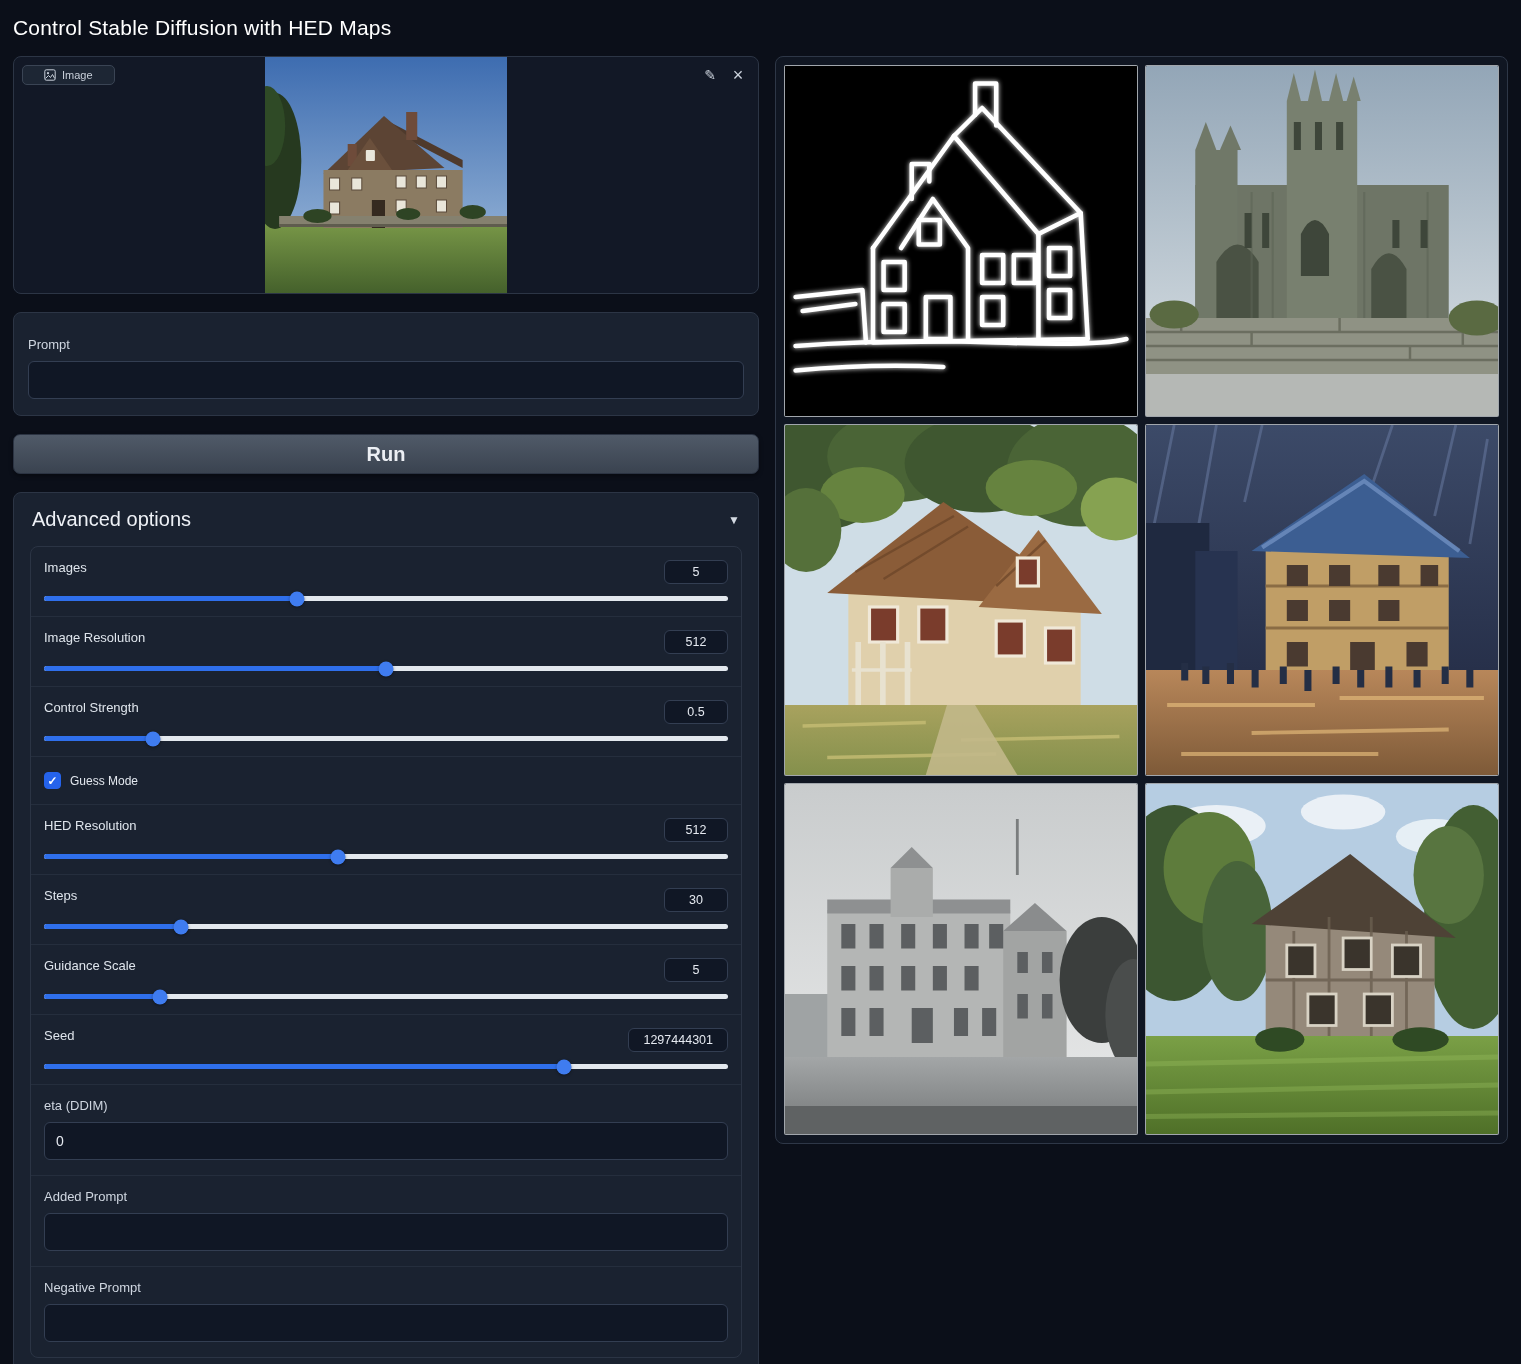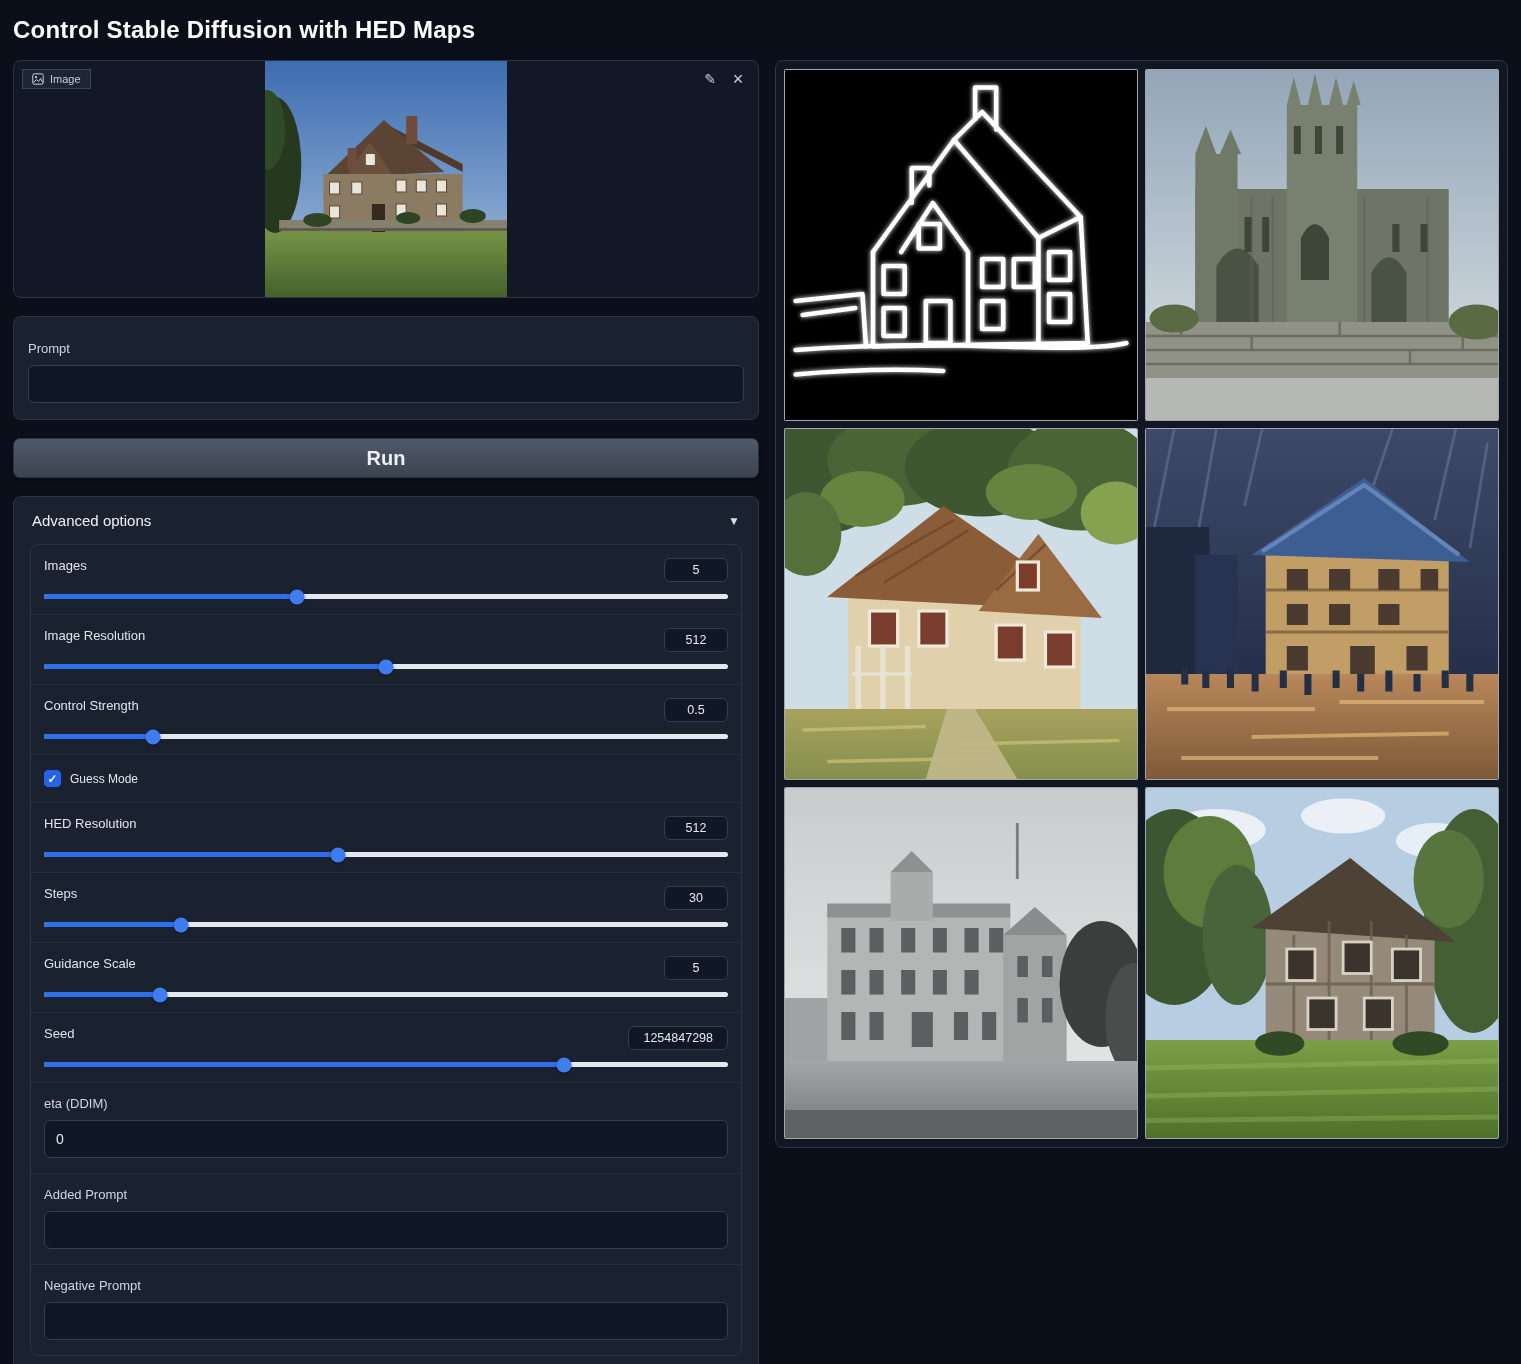--- a/index.html
+++ b/index.html
@@ -4,38 +4,38 @@
 <style>
   * { box-sizing: border-box; margin: 0; padding: 0; }
   html, body { background: #0b0f19; }
   body {
     font-family: "Liberation Sans", sans-serif;
     color: #e8ecf2;
     width: 1521px;
     min-height: 1364px;
   }
   .app { padding: 10px 13px 16px; }
-  .page-title { font-size: 24px; font-weight: 700; color: #ffffff; margin: 6px 0 16px; letter-spacing: .2px; }
+  .page-title { font-size: 21px; font-weight: 400; color: #ffffff; margin: 6px 0 16px; letter-spacing: .2px; }
   .layout { display: flex; gap: 16px; align-items: flex-start; }
   .left-col { width: 746px; flex: 0 0 746px; display: flex; flex-direction: column; gap: 18px; }
   .right-col { flex: 1; }
 
   .block {
     background: #1a2230;
     border: 1px solid #2c3545;
     border-radius: 8px;
   }
 
   
   .image-block { position: relative; height: 238px; background: #121826; display: flex; align-items: center; justify-content: center; overflow: hidden; }
   .image-tag {
     position: absolute; top: 8px; left: 8px; z-index: 3;
     display: flex; align-items: flex-start; gap: 6px;
-    background: #1d2634; border: 1px solid #3a4454; border-radius: 0;
-    padding: 3px 9px; font-size: 11px; color: #c8cfd9; cursor: pointer;
+    background: #1d2634; border: 1px solid #3a4454; border-radius: 5px;
+    padding: 3px 21px; font-size: 11px; color: #c8cfd9; cursor: pointer;
   }
   .image-tools { position: absolute; top: 6px; right: 8px; z-index: 3; display: flex; gap: 4px; }
   .icon-btn {
     background: transparent; border: none; color: #cdd4de; font-size: 14px;
     width: 24px; height: 24px; line-height: 24px; text-align: center; cursor: pointer; border-radius: 4px;
   }
   .icon-btn.close { font-size: 18px; }
   .preview-img { height: 238px; width: 242px; display: block; }
 
   
@@ -54,21 +54,21 @@
     border: 1px solid #2b3342; color: #eceff4; font-size: 20px; font-weight: 700;
     font-family: "Liberation Sans", sans-serif;
     box-shadow: 0 2px 4px rgba(0,0,0,.35);
   }
 
   
   .accordion-header {
     display: flex; align-items: center; justify-content: space-between;
     padding: 15px 18px 13px; cursor: pointer;
   }
-  .accordion-title { font-size: 15px; color: #eef1f6; }
+  .accordion-title { font-size: 20px; color: #eef1f6; }
   .caret { font-size: 12px; color: #d4dae2; }
   .form-group { margin: 2px 16px 16px; border: 1px solid #2b3444; border-radius: 8px; overflow: hidden; }
   .ctrl-row { padding: 13px 13px 15px; border-bottom: 1px solid #252e3d; }
   .ctrl-row:last-child { border-bottom: none; }
   .slider-head { display: flex; justify-content: space-between; margin-bottom: 12px; }
   .ctrl-label { font-size: 13px; color: #dfe5ec; }
   .num-box {
     min-width: 64px; padding: 4px 14px; text-align: center;
     background: #101725; border: 1px solid #333e52; border-radius: 6px;
     font-size: 12.5px; color: #e5e9f0; cursor: text;
@@ -247,21 +247,21 @@
             </div>
             <div class="slider-track">
               <div class="slider-fill" style="width: 17%;"></div>
                 <div class="slider-handle" style="left: 17%;"></div>
             </div>
           </div>
 
           <div class="ctrl-row">
             <div class="slider-head">
               <span class="ctrl-label">Seed</span>
-              <span class="num-box">1254847298</span>
+              <span class="num-box">1297444301</span>
             </div>
             <div class="slider-track">
               <div class="slider-fill" style="width: 76%;"></div>
                 <div class="slider-handle" style="left: 76%;"></div>
             </div>
           </div>
 
           <div class="ctrl-row">
             <label class="field-label">eta (DDIM)</label>
             <input class="text-input" type="text" value="0" style="">

